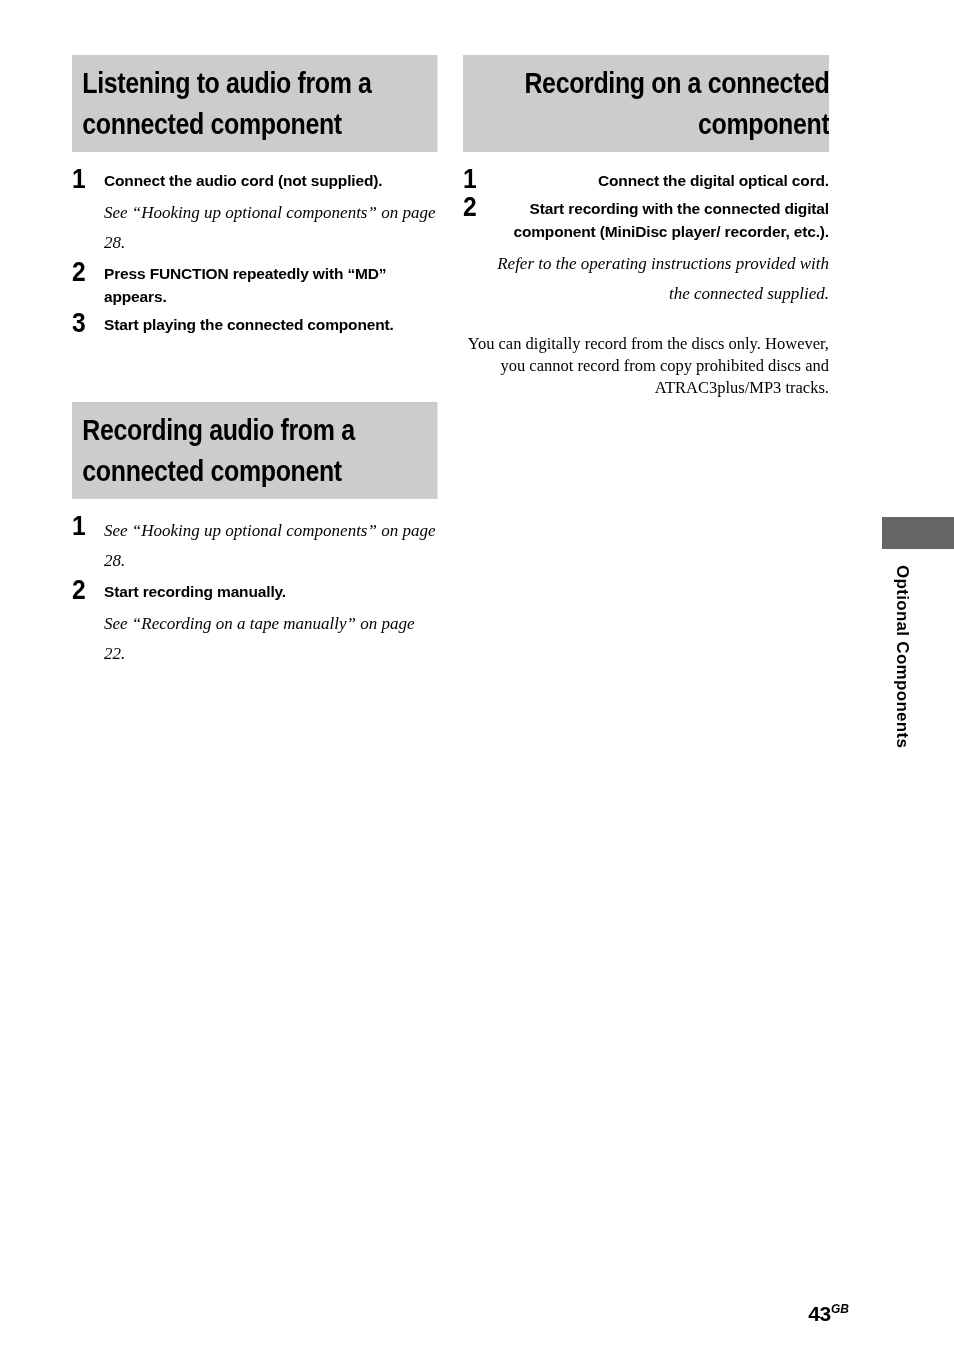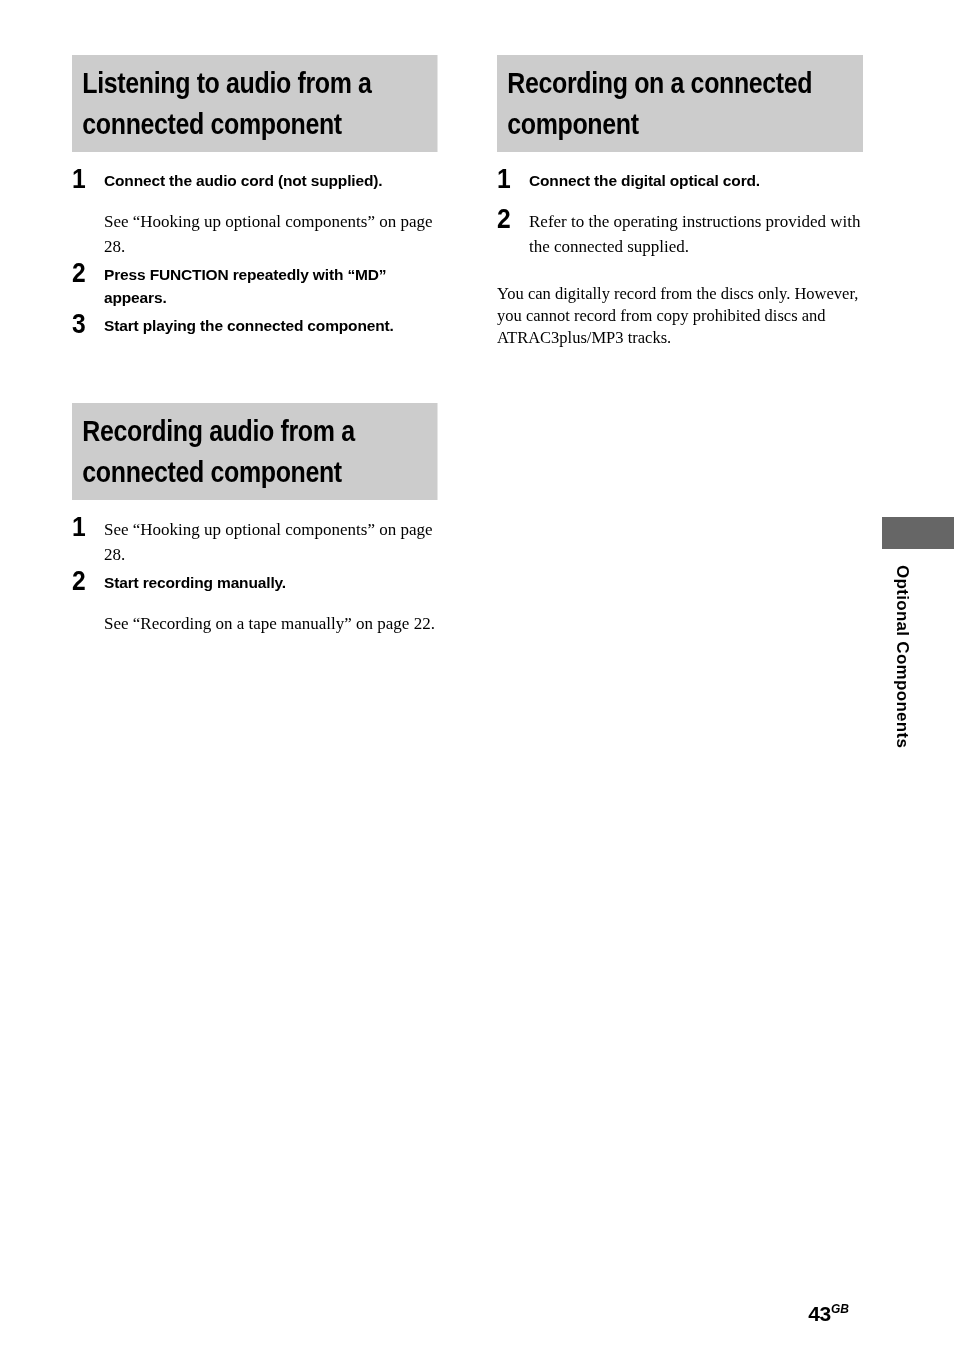--- a/index.html
+++ b/index.html
@@ -23,21 +23,21 @@
     width: 889px;
     height: 1352px;
   }
 
   
   .col {
     position: absolute;
     top: 55px;
   }
   .col-left  { left: 72px;  width: 366px; }
-  .col-right { left: 497px; width: 366px; }
+  .col-right { left: 463px; width: 366px; text-align: right; }
 
   
   .section-head {
     background: #cccccc;
     font-family: "Liberation Sans", sans-serif;
     font-weight: bold;
     font-size: 29px;
     line-height: 41px;
     letter-spacing: -0.4px;
     color: #000000;
@@ -74,22 +74,23 @@
     font-family: "Liberation Sans", sans-serif;
     font-weight: bold;
     font-size: 15.5px;
     line-height: 23.5px;
     letter-spacing: -0.15px;
     margin: 0 0 1px 0;
   }
   .step-body {
     font-family: "Liberation Serif", serif;
     font-size: 17px;
-    line-height: 25px;
-    margin: 16px 0 3px 0;
+    line-height: 30px;
+    margin: 5px 0 3px 0;
+    font-style: italic;
   }
   .gap-section { height: 62px; }
 
   
   .note-head {
     font-family: "DejaVu Sans", sans-serif;
     font-weight: bold;
     font-size: 14px;
     line-height: 20px;
     letter-spacing: 0.2px;
@@ -203,20 +204,21 @@
         <div class="section-head">Recording on a connected component</div>
       </div>
 
       <div class="step">
         <div class="step-num">1</div>
         <p class="step-title">Connect the digital optical cord.</p>
       </div>
 
       <div class="step">
         <div class="step-num">2</div>
+        <p class="step-title">Start recording with the connected digital component (MiniDisc player/ recorder, etc.).</p>
         <p class="step-body">Refer to the operating instructions provided with the connected supplied.</p>
       </div>
     </div>
 
     <div class="note-block">
       <p class="note-body">You can digitally record from the discs only. However, you cannot record from copy prohibited discs and ATRAC3plus/MP3 tracks.</p>
     </div>
 
   </div>
 

